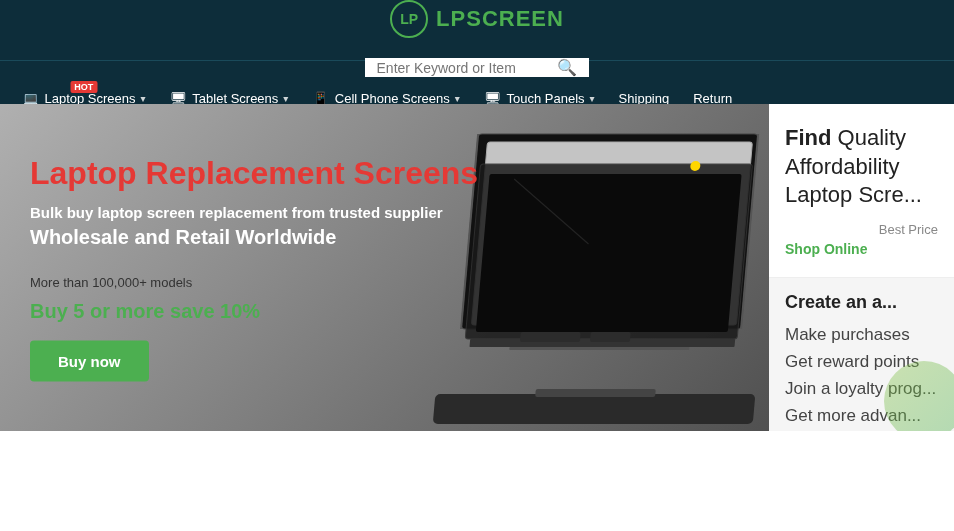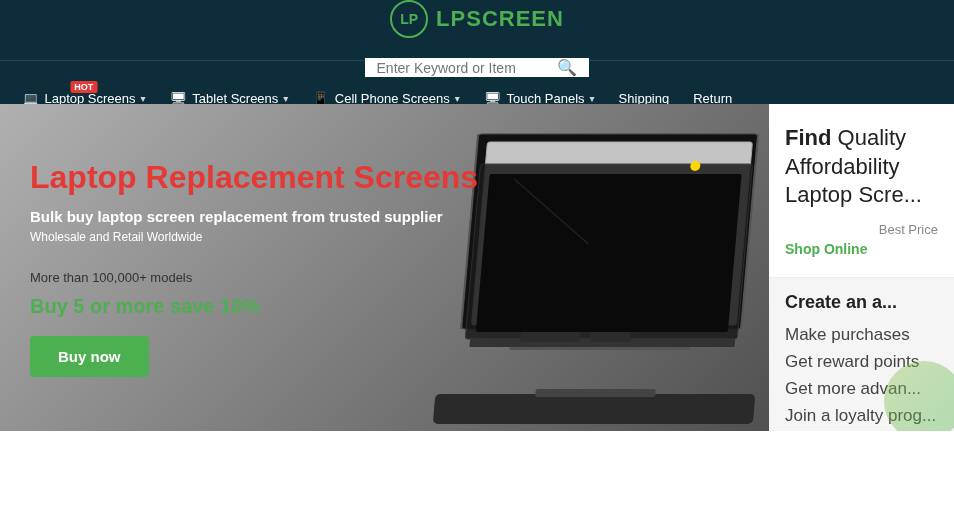--- a/index.html
+++ b/index.html
@@ -133,22 +133,22 @@
       margin-bottom: 12px;
     }
     .hero-subtitle {
       color: white;
       font-size: 15px;
       font-weight: bold;
       margin-bottom: 5px;
     }
     .hero-subtitle2 {
       color: white;
-      font-size: 12px;
-      font-weight: normal;
+      font-size: 20px;
+      font-weight: bold;
       margin-bottom: 26px;
     }
     .hero-models {
       color: #333;
       font-size: 13px;
       margin-bottom: 10px;
     }
     .hero-discount {
       color: #4caf50;
       font-size: 20px;
@@ -336,20 +336,20 @@
         <span style="font-weight:normal;color:#222;">Laptop Scre...</span>
       </div>
       <div class="sidebar-price-label">Best Price</div>
       <div class="sidebar-shop-link">Shop Online</div>
     </div>
     <div class="sidebar-bottom">
       <div class="sidebar-create-title">Create an a...</div>
       <div class="sidebar-create-text">
         <div>Make purchases</div>
         <div>Get reward points</div>
+        <div>Join a loyalty prog...</div>
         <div>Get more advan...</div>
-        <div>Join a loyalty prog...</div>
       </div>
       <div class="sidebar-img-placeholder"></div>
     </div>
   </div>
 
 </div>
 
 </body></html>

